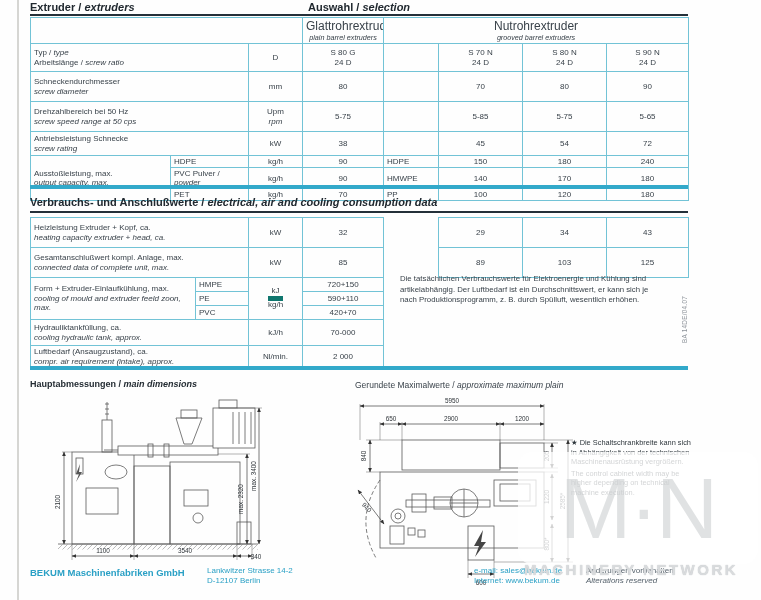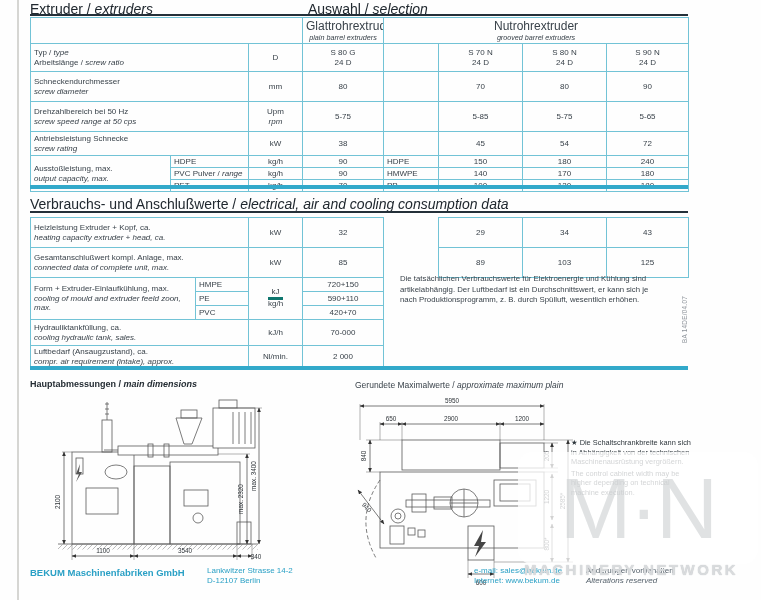--- a/index.html
+++ b/index.html
@@ -1,36 +1,36 @@
 <!DOCTYPE html>
 <html><head>
 <meta charset="utf-8">
 <style>
   html,body{margin:0;padding:0;background:#e9e9e9}
   .page{position:relative;width:761px;height:600px;background:#fefefe;overflow:hidden;
         font-family:"Liberation Sans",sans-serif;color:#39424a}
   .edge{position:absolute;left:17px;top:0;width:2px;height:600px;background:#d6d6d3}
 
-  .title{position:absolute;font-weight:normal;font-size:14px;color:#20282f;white-space:nowrap}
+  .title{position:absolute;font-weight:bold;font-size:11px;color:#20282f;white-space:nowrap}
   .title i{font-style:italic}
   .rule{position:absolute;left:30px;width:658px;height:2px;background:#243039}
   .bar{position:absolute;left:30px;width:658px;height:4px;background:#32a9ca}
 
   table.t{position:absolute;border-collapse:collapse;table-layout:fixed}
   table.t td{border:1px solid #72c3d6;font-size:8px;color:#39424a;padding:1px 3px;
              vertical-align:middle;overflow:hidden}
   td.nb{border:none}
   td.gh{text-align:center}
   .gh .d{display:block;font-size:12px}
   .gh i{display:block;font-size:7.2px;font-style:italic}
   .ln{display:block;line-height:9.5px}
   .ln i,.iti{font-style:italic}
   td.u,td.v{text-align:center}
   .frac{display:inline-block;text-align:center;line-height:1.1;vertical-align:middle}
-  .frac .top{display:block;border-bottom:3px solid #0f766e;padding:0 2px}
+  .frac .top{display:block;border-bottom:5px solid #0f766e;padding:0 2px}
 
   .gpar{margin:0 0 3px 0;font-size:7.8px;line-height:10.7px;color:#39424a}
   .parbox{position:absolute;left:400px;top:274px;width:264px}
   .doccode{position:absolute;left:681px;top:296px;font-size:6.3px;color:#8b9198;
            writing-mode:vertical-rl;transform:rotate(180deg);letter-spacing:.3px;white-space:nowrap}
 
   .dimtitleL{position:absolute;left:30px;top:379px;font-weight:bold;font-size:9px;color:#242c33;white-space:nowrap}
   .dimtitleR{position:absolute;left:355px;top:380px;font-size:8.5px;color:#39424a;white-space:nowrap}
   .dimtitleL i,.dimtitleR i{font-style:italic}
 
@@ -165,21 +165,21 @@
       </td>
       <td><span>HDPE</span></td>
       <td class="u">kg/h</td>
       <td class="v">90</td>
       <td><span>HDPE</span></td>
       <td class="v">150</td>
       <td class="v">180</td>
       <td class="v">240</td>
     </tr>
     <tr style="height:11px">
-      <td><span>PVC Pulver /</span> <i>range</i></td>
+      <td><span>PVC Pulver /</span> <i>powder</i></td>
       <td class="u">kg/h</td>
       <td class="v">90</td>
       <td><span>HMWPE</span></td>
       <td class="v">140</td>
       <td class="v">170</td>
       <td class="v">180</td>
     </tr>
     <tr style="height:11px">
       <td><span>PET</span></td>
       <td class="u">kg/h</td>
@@ -238,21 +238,21 @@
       <td><span>PE</span></td>
       <td class="v">590+110</td>
     </tr>
     <tr style="height:14px">
       <td><span>PVC</span></td>
       <td class="v">420+70</td>
     </tr>
     <tr style="height:26px">
       <td colspan="2">
         <span class="ln">Hydrauliktankfüllung, ca.</span>
-        <span class="ln iti">cooling hydraulic tank, sales.</span>
+        <span class="ln iti">cooling hydraulic tank, approx.</span>
       </td>
       <td class="u">kJ/h</td>
       <td class="v">70-000</td>
     </tr>
     <tr style="height:21px">
       <td colspan="2">
         <span class="ln">Luftbedarf (Ansaugzustand), ca.</span>
         <span class="ln iti">compr. air requirement (intake), approx.</span>
       </td>
       <td class="u">Nl/min.</td>

